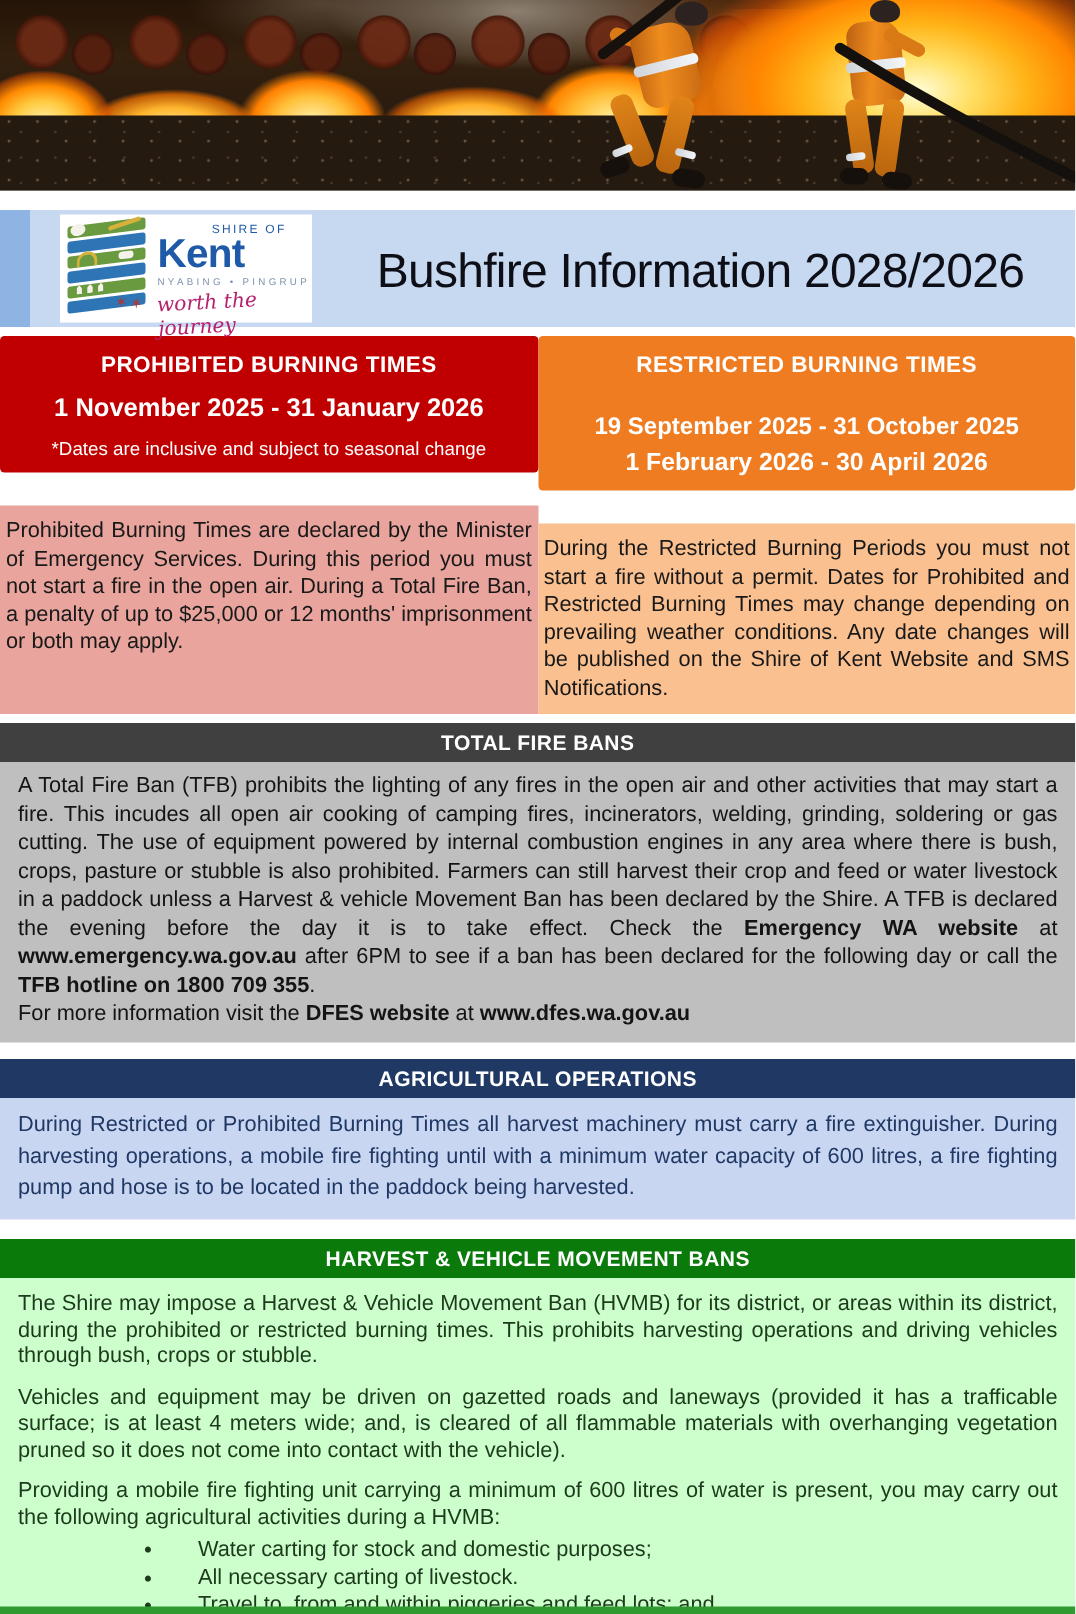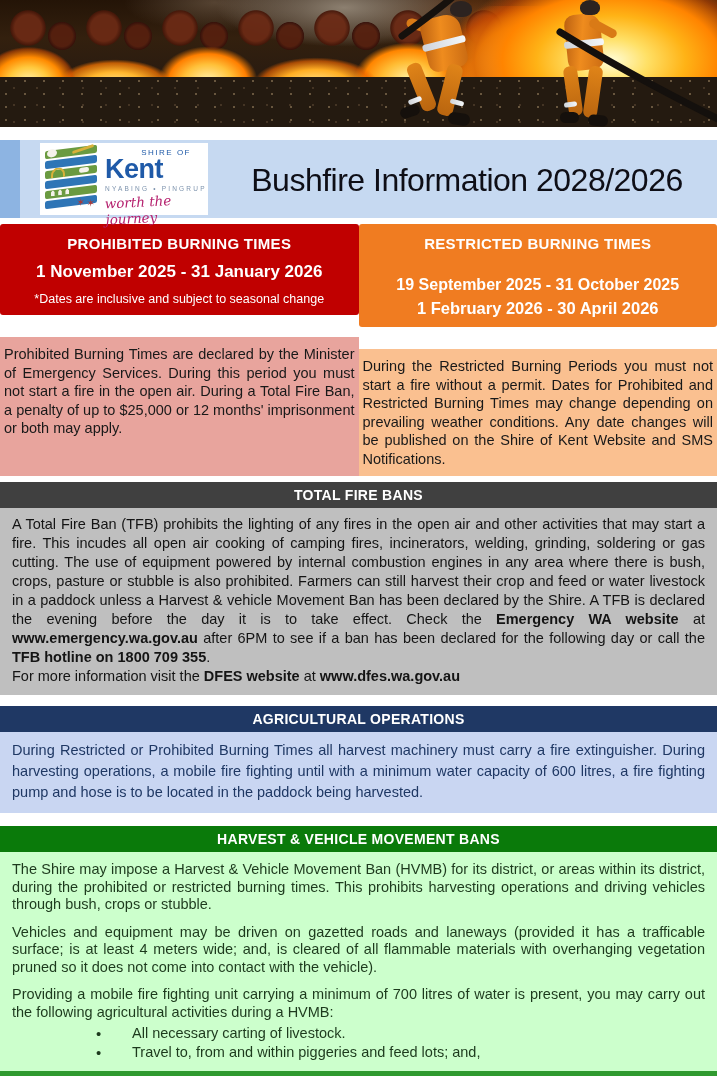--- a/index.html
+++ b/index.html
@@ -210,22 +210,23 @@
     <span>AGRICULTURAL OPERATIONS</span>
   </div>
   <div class="ag-body">During Restricted or Prohibited Burning Times all harvest machinery must carry a fire extinguisher. During harvesting operations, a mobile fire fighting until with a minimum water capacity of 600 litres, a fire fighting pump and hose is to be located in the paddock being harvested.</div>
 
   <div class="bar harvest-bar">
     <span>HARVEST &amp; VEHICLE MOVEMENT BANS</span>
   </div>
   <div class="harvest-body">
     <p>The Shire may impose a Harvest &amp; Vehicle Movement Ban (HVMB) for its district, or areas within its district, during the prohibited or restricted burning times. This prohibits harvesting operations and driving vehicles through bush, crops or stubble.</p>
     <p>Vehicles and equipment may be driven on gazetted roads and laneways (provided it has a trafficable surface; is at least 4 meters wide; and, is cleared of all flammable materials with overhanging vegetation pruned so it does not come into contact with the vehicle).</p>
-    <p class="last">Providing a mobile fire fighting unit carrying a minimum of 700 litres of water is present, you may carry out the following agricultural activities during a HVMB:</p>
+    <p class="last">Providing a mobile fire fighting unit carrying a minimum of 600 litres of water is present, you may carry out the following agricultural activities during a HVMB:</p>
     <ul>
+      <li>Water carting for stock and domestic purposes;</li>
       <li>All necessary carting of livestock.</li>
       <li>Travel to, from and within piggeries and feed lots; and,</li>
     </ul>
     <p class="last">Please note that it is your responsibility to check if a HVNB in p in place before undertaking any activity that may be subject to the Ban. The Shire may notify the community of a HVMB via:</p>
 
   </div>
 
   <div class="harvest-strip"></div>
 </div>
 

